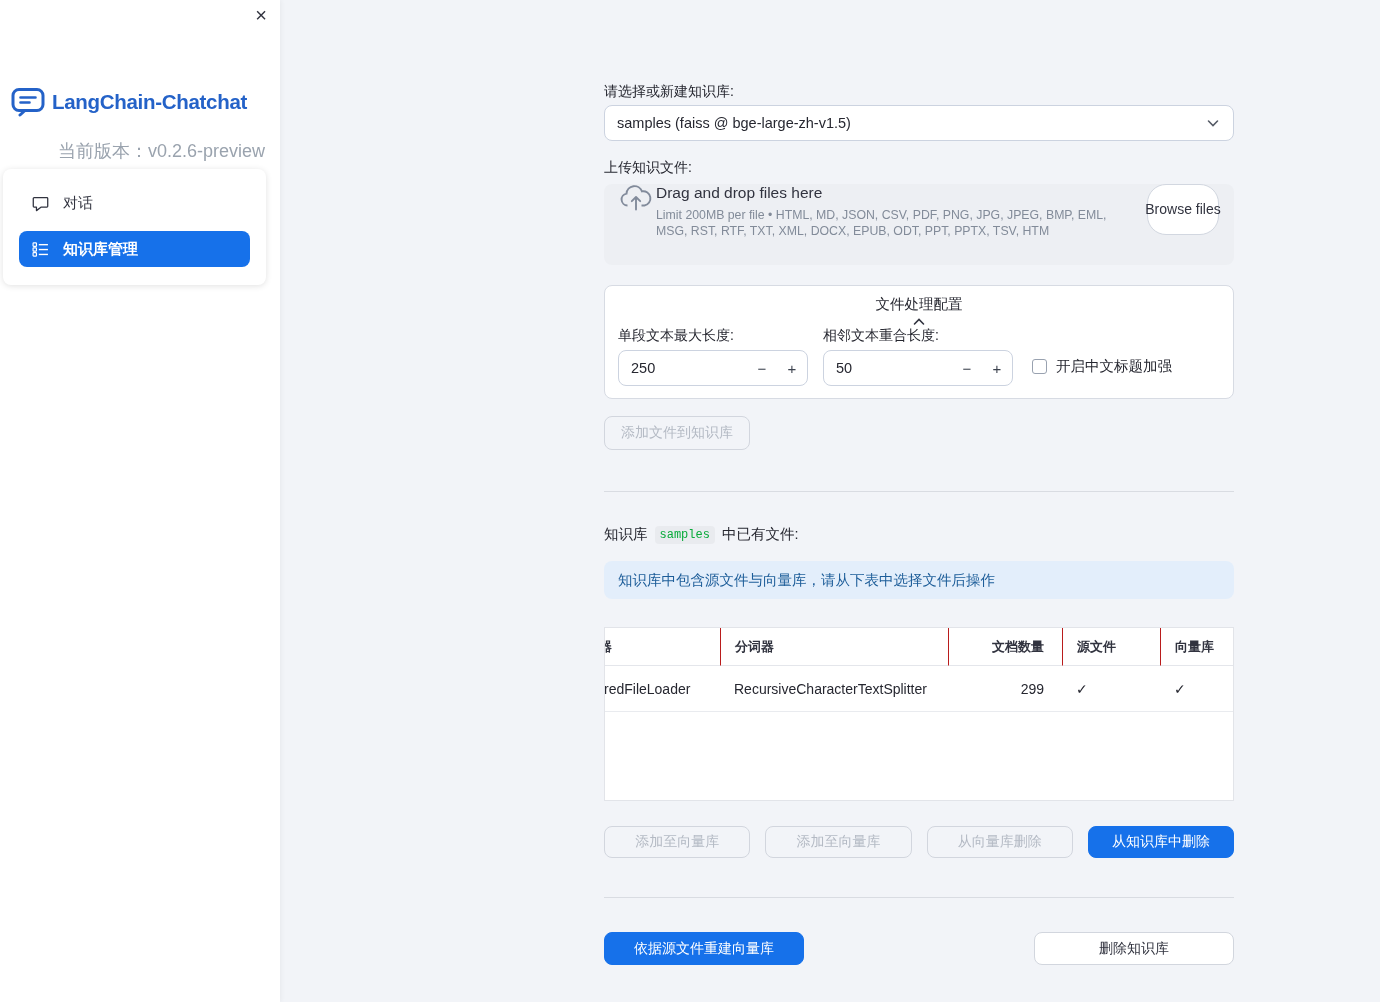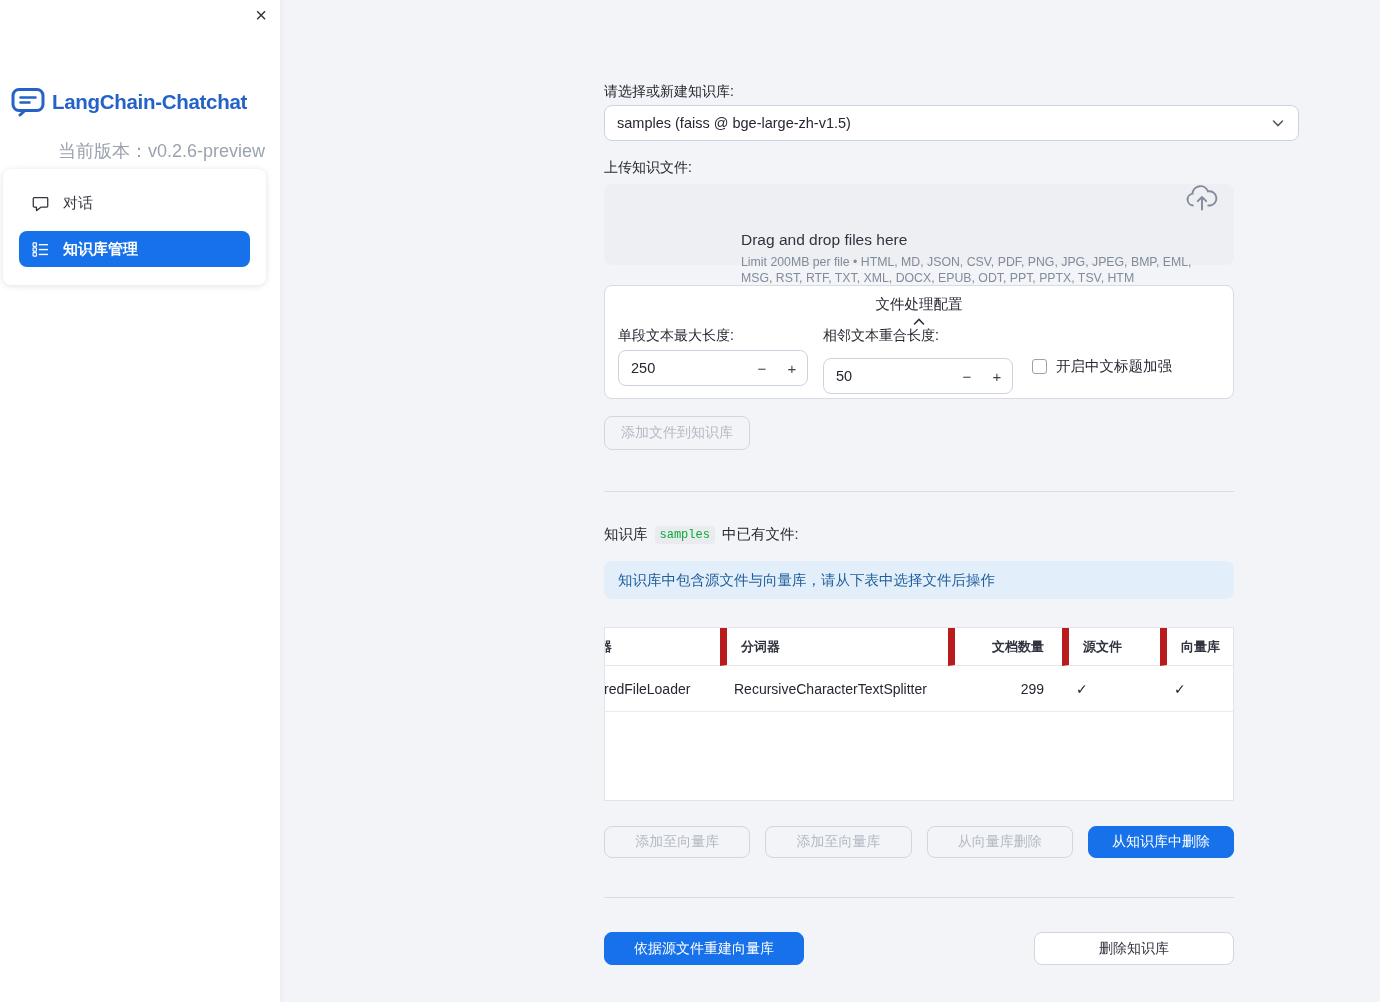--- a/index.html
+++ b/index.html
@@ -23,45 +23,45 @@
     border-radius: 8px; box-shadow: 0 1px 6px rgba(0,0,0,.12); padding: 16px 16px 18px; }
   .menu-item { display: flex; align-items: center; gap: 14px; height: 36px; padding: 0 13px;
     border-radius: 8px; font-size: 15px; color: #31333f; cursor: pointer; }
   .menu-item + .menu-item { margin-top: 10px; }
   .menu-item.selected { background: var(--accent, #1671ea); color: #fff; font-weight: 700; }
   .menu-item .mi-icon { display: flex; width: 17px; }
 
   
   .main-label { position: absolute; left: 604px; font-size: 14px; color: #262730; }
 
-  #kb-select { position: absolute; left: 604px; top: 105px; width: 695px; height: 36px;
+  #kb-select { position: absolute; left: 604px; top: 105px; width: 630px; height: 36px;
     background: #fff; border: 1px solid #ccd3e0; border-radius: 8px; display: flex;
     align-items: center; padding: 0 12px; font-size: 14.5px; cursor: pointer; }
   #kb-select .chev { margin-left: auto; display: flex; }
 
   #dropzone { position: absolute; left: 604px; top: 184px; width: 630px; height: 81px;
-    background: #edeff3; border-radius: 8px; display: flex; align-items: flex-end;
-    padding: 0 15px; gap: 20px; flex-direction: column; }
+    background: #edeff3; border-radius: 8px; display: flex; align-items: flex-start;
+    padding: 0 15px; gap: 3px; }
   .dz-texts { display: flex; flex-direction: column; gap: 5px; width: 478px; }
   .dz-title { font-size: 15.5px; color: #31333f; }
   .dz-limit { font-size: 12.3px; line-height: 1.32; color: #828b99; }
   #browse-btn { margin-left: auto; width: 72px; min-height: 51px; background: #fff;
     border: 1px solid #d2d7e0; border-radius: 19px; font-size: 14px; color: #31333f;
     display: flex; align-items: center; justify-content: center; text-align: center;
     padding: 6px 9px; line-height: 1.5; cursor: pointer; }
 
   #expander { position: absolute; left: 604px; top: 285px; width: 630px; height: 114px;
     background: #fff; border: 1px solid #d7dbe3; border-radius: 8px; }
   .exp-header { position: absolute; left: 13px; right: 13px; top: 9px; height: 22px;
     display: flex; align-items: center; justify-content: space-between; font-size: 14.5px; cursor: pointer; flex-direction: column; }
   .exp-label { position: absolute; top: 41px; font-size: 14px; }
   .exp-label.l1 { left: 13px; } .exp-label.l2 { left: 218px; }
   .num-input { position: absolute; top: 64px; width: 190px; height: 36px; background: #fff;
     border: 1px solid #ccd3e0; border-radius: 8px; display: flex; align-items: center; }
-  .num-input.n1 { left: 13px; } .num-input.n2 { left: 218px; margin-top: 8px; }
+  .num-input.n1 { left: 13px; } .num-input.n2 { left: 218px; }
   .num-val { flex: 1; padding-left: 12px; font-size: 14.5px; }
   .step-btn { width: 30px; height: 100%; display: flex; align-items: center;
     justify-content: center; font-size: 15px; color: #3c424e; cursor: pointer; }
   .cb-row { position: absolute; left: 427px; top: 71px; display: flex; align-items: center;
     gap: 9px; cursor: pointer; }
   .cb-box { width: 15px; height: 15px; border: 1.6px solid #99a2b0; border-radius: 3px; background: #fff; }
   .cb-label { font-size: 14.5px; }
 
   .btn { border-radius: 8px; font-size: 14px; display: flex; align-items: center;
     justify-content: center; font-family: inherit; white-space: nowrap; cursor: pointer; }
@@ -81,21 +81,21 @@
 
   #info-box { position: absolute; left: 604px; top: 561px; width: 630px; height: 38px;
     background: var(--info-bg, #e3eefb); color: var(--info-text, #1d5d99); border-radius: 8px;
     display: flex; align-items: center; padding: 0 14px; font-size: 14.5px; }
 
   #table { position: absolute; left: 604px; top: 627px; width: 630px; height: 174px;
     background: #fff; border: 1px solid #e2e4e9; display: grid;
     grid-template-columns: 115px 228px 114px 98px 1fr; grid-template-rows: 38px 46px 1fr; }
   .th { display: flex; align-items: center; font-size: 13px; font-weight: 700; color: #31333f;
     border-bottom: 1px solid #e4e6eb; padding: 0 14px; overflow: hidden; white-space: nowrap; }
-  .th.sep { border-left: 7px solid #b91c1c; }
+  .th.sep { border-left: 1px solid #b91c1c; }
   .td { display: flex; align-items: center; font-size: 14px; color: #262730;
     border-bottom: 1px solid #e9ebef; padding: 0 14px; overflow: hidden; white-space: nowrap; }
   .right { justify-content: flex-end; padding-right: 18px !important; }
   .clip { padding-left: 2px !important; }
   .clip > span { margin-left: -8px; display: inline-block; }
   .clip-cell { padding-left: 0 !important; }
   .clip-cell > span { margin-left: -1px; display: inline-block; }
   .filler { grid-column: 1 / -1; }
 
   #actions { position: absolute; left: 604px; top: 826px; width: 630px; height: 32px;

